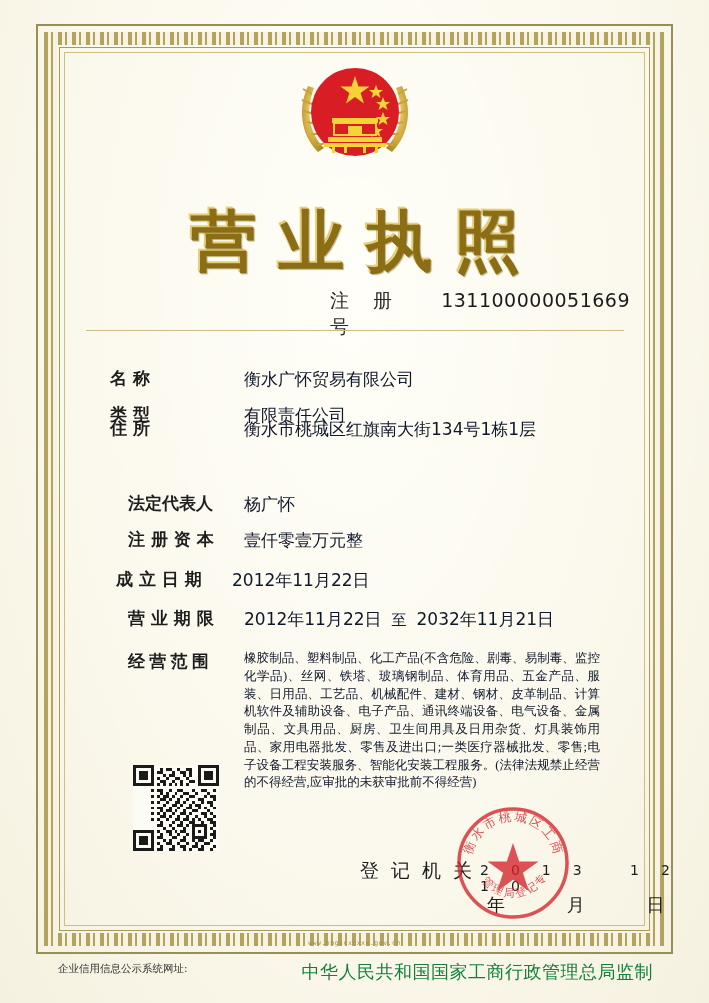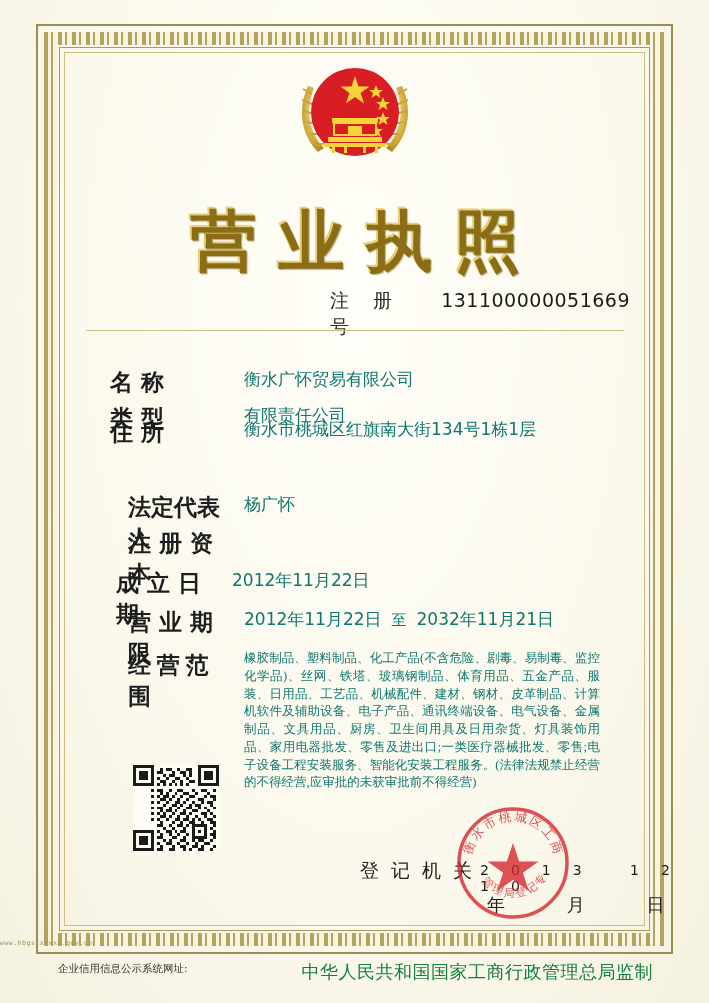--- a/index.html
+++ b/index.html
@@ -135,27 +135,27 @@
   
   .field-row {
     position: absolute;
     display: flex;
     align-items: flex-start;
     font-family: "DejaVu Sans", sans-serif;
   }
   .field-label {
     width: 124px;
     color: #1d1d1d;
-    font-size: 23px;
+    font-size: 17px;
     font-weight: bold;
     flex: none;
   }
   .field-label.spread-5 { letter-spacing: 0px; }
   .field-value {
-    color: #0f766e;
+    color: #0f172a;
     font-size: 17px;
     line-height: 1.45;
     padding-left: 10px;
   }
   .field-value.small {
     font-size: 12.5px;
     line-height: 1.42;
     letter-spacing: 0px;
     width: 356px;
     text-align: justify;
@@ -209,20 +209,21 @@
     font-size: 18px;
     color: #1d1d1d;
     letter-spacing: 28px;
   }
 
   
   #micro-url {
     position: absolute;
     left: 0; top: 939px;
     width: 709px;
+    text-align: center;
     font-family: "DejaVu Sans Mono", monospace;
     font-size: 6.5px;
     color: #a08f55;
     letter-spacing: 0.5px;
   }
 
   
   #footer-left {
     position: absolute;
     left: 58px; top: 962px;
@@ -314,20 +315,21 @@
     <span class="field-value">衡水市桃城区红旗南大街134号1栋1层</span>
   </div>
 
   <div class="field-row" style="left:128px; top:492px;">
     <span class="field-label" style="width:106px;">法定代表人</span>
     <span class="field-value">杨广怀</span>
   </div>
 
   <div class="field-row" style="left:128px; top:528px;">
     <span class="field-label" style="width:106px;">注 册 资 本</span>
+    <span class="field-value">壹仟零壹万元整</span>
   </div>
 
   <div class="field-row" style="left:116px; top:568px;">
     <span class="field-label" style="width:106px;">成 立 日 期</span>
     <span class="field-value">2012年11月22日</span>
   </div>
 
   <div class="field-row" style="left:128px; top:607px;">
     <span class="field-label" style="width:106px;">营 业 期 限</span>
     <span class="field-value dual">

